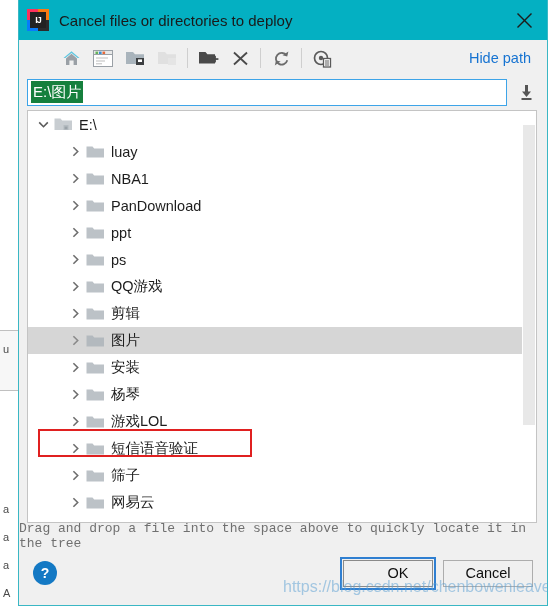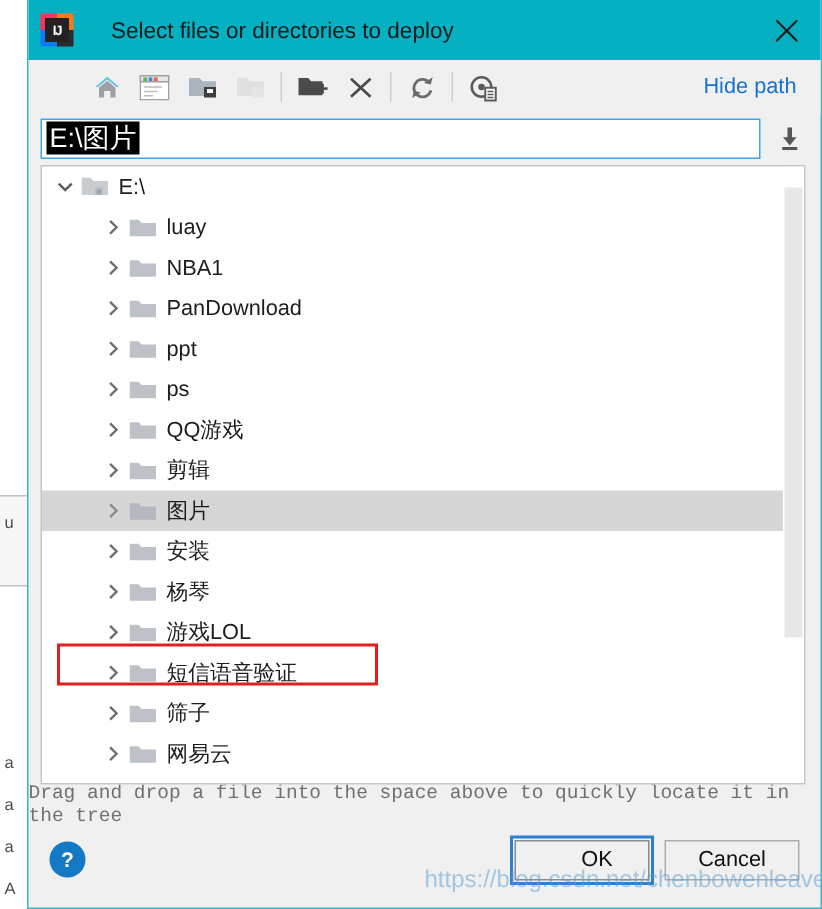--- a/index.html
+++ b/index.html
@@ -48,21 +48,21 @@
   
   #titlebar {
     height: 40px; min-height: 40px;
     background: #04b0c2;
     display: flex; align-items: center;
     padding: 0 0 0 8px;
     position: relative;
   }
   #ij-logo {
     width: 22px; height: 22px; flex: 0 0 22px;
-    position: relative; margin-right: 25px;
+    position: relative; margin-right: 10px;
   }
   #ij-logo .q1 { position:absolute; left:0; top:0; width:11px; height:11px; background:#fe315d; }
   #ij-logo .q2 { position:absolute; right:0; top:0; width:11px; height:11px; background:#f97a12; }
   #ij-logo .q3 { position:absolute; left:0; bottom:0; width:11px; height:11px; background:#087cfa; }
   #ij-logo .q4 { position:absolute; right:0; bottom:0; width:11px; height:11px; background:#2b2b2b; }
   #ij-logo .inner {
     position:absolute; left:3px; top:3px; right:3px; bottom:3px;
     background:#222; color:#fff; font-size:9px; font-weight:bold;
     display:flex; align-items:center; justify-content:center;
     letter-spacing:-1px;
@@ -112,22 +112,22 @@
   }
   #path-input {
     flex: 1 1 auto; height: 27px;
     border: 1px solid #3da4e8;
     background: #ffffff;
     display: flex; align-items: center;
     padding: 0 3px;
     overflow: hidden;
   }
   #path-value {
-    background: #000000; color: #ffffff;
-    font-size: 18px; line-height: 20px;
+    background: #15803d; color: #ffffff;
+    font-size: 15px; line-height: 20px;
     padding: 1px 2px;
     font-family: "Liberation Sans", "DejaVu Sans", sans-serif;
     white-space: nowrap;
   }
   #path-drop-btn {
     width: 26px; height: 27px; flex: 0 0 26px;
     display: flex; align-items: center; justify-content: center;
   }
 
   
@@ -255,21 +255,21 @@
 <div id="dialog">
 
   <div id="titlebar">
     <div id="ij-logo">
       <div class="q1"></div>
         <div class="q2"></div>
         <div class="q3"></div>
         <div class="q4"></div>
       <div class="inner">IJ</div>
     </div>
-    <div id="title-text">Select files or directories to deploy</div>
+    <div id="title-text">Cancel files or directories to deploy</div>
     <div id="close-btn">
       <svg width="17" height="17" viewBox="0 0 17 17" aria-hidden="true">
         <line x1="1.5" y1="1.5" x2="15.5" y2="15.5" stroke="#1c1c1c" stroke-width="1.4"></line>
         <line x1="15.5" y1="1.5" x2="1.5" y2="15.5" stroke="#1c1c1c" stroke-width="1.4"></line>
       </svg>
     </div>
   </div>
 
   <div id="toolbar">
 

